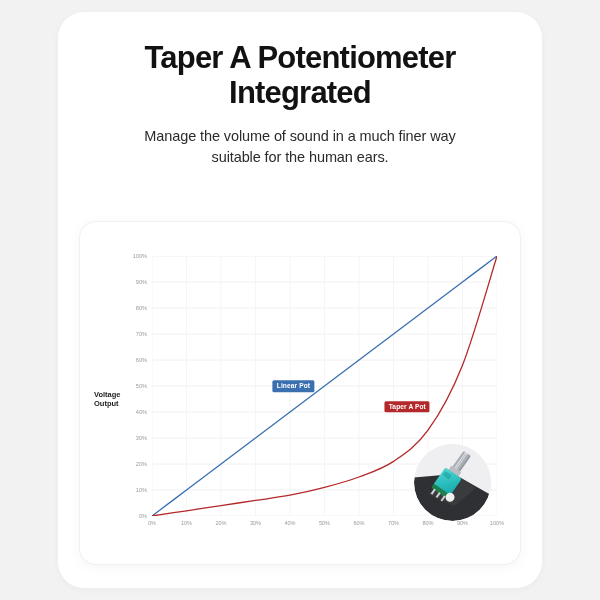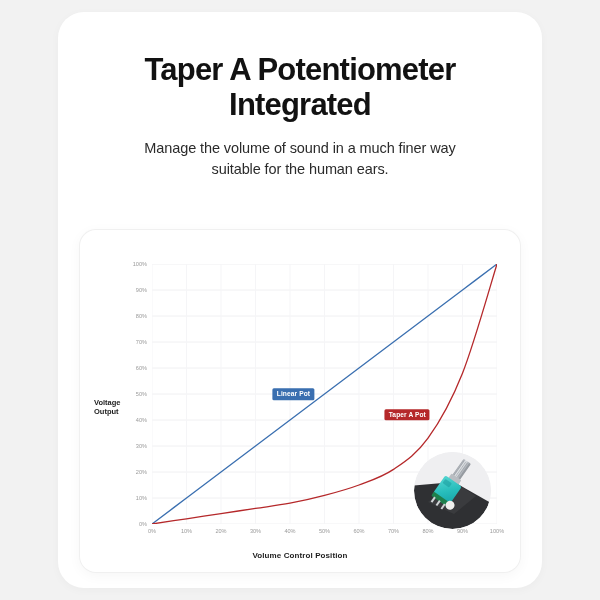--- a/index.html
+++ b/index.html
@@ -23,35 +23,35 @@
   }
 
   
   .header{padding:24px 22px 0 22px;text-align:center;}
   .title{
     font-size:31px;
     line-height:1.13;
     font-weight:bold;
     color:#121212;
     letter-spacing:-0.8px;
-    margin:16px;
+    margin:4px;
   }
   .subtitle{
     margin:16px auto 12px auto;
     max-width:360px;
     font-size:14.5px;
     line-height:1.42;
     color:#2b2b2b;
     letter-spacing:-0.1px;
   }
 
   
   .panel{
     position:absolute;
-    left:22px; top:218px;
+    left:22px; top:210px;
     width:440px; height:342px;
     background:#ffffff;
     border-radius:16px;
     box-shadow:0 0 0 1px #f0f0f0, 0 3px 14px rgba(0,0,0,.045);
   }
 
   
   .yaxis-title{
     position:absolute;
     left:14px; top:168px;
@@ -241,17 +241,16 @@
                 <circle cx="44" cy="52" r="4.5" fill="#f0f0ee"></circle>
                 <rect x="26" y="54" width="2" height="6" fill="#cfd3d6"></rect>
                 <rect x="32" y="54" width="2" height="6" fill="#cfd3d6"></rect>
                 <rect x="38" y="54" width="2" height="6" fill="#cfd3d6"></rect>
               </g>
             </g>
           </svg>
         </div>
       </div>
 
-      <div class="xaxis-title">Volume Control Position</div>
     </div>
 
   </div>
 </div>
 
 </body></html>

